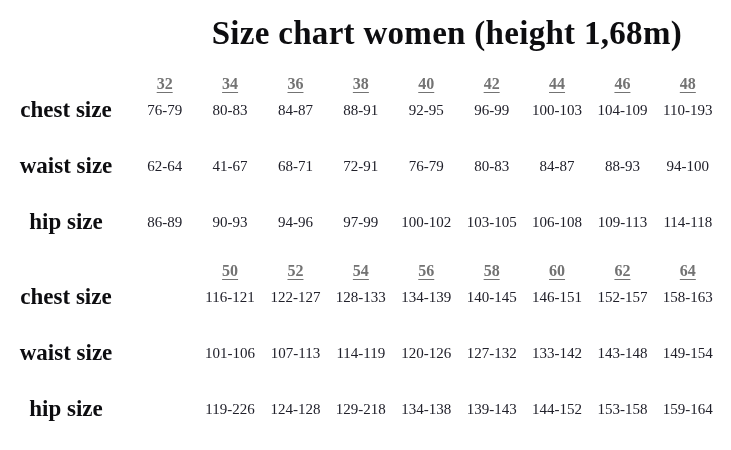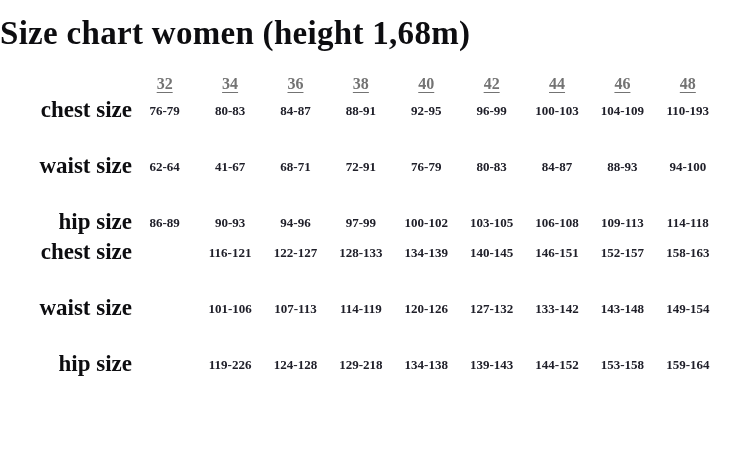--- a/index.html
+++ b/index.html
@@ -12,52 +12,50 @@
     width: 731px;
     height: 450px;
     background: #ffffff;
     overflow: hidden;
     font-family: "Liberation Serif", "DejaVu Serif", serif;
     color: #15151b;
   }
   .title {
     width: 682px;
     margin: 15px 0 0 0;
-    text-align: left;
+    text-align: right;
     font-size: 33px;
     font-weight: bold;
     letter-spacing: 0.3px;
     color: #0d0d10;
   }
   .trow {
     display: grid;
     grid-template-columns: 132px repeat(9, 65.4px);
     align-items: center;
   }
   .cell {
     text-align: center;
     white-space: nowrap;
   }
   .label-cell {
     font-size: 23px;
     font-weight: bold;
     color: #0d0d10;
-    text-align: right;
   }
   .size-head {
     font-size: 16px;
     font-weight: bold;
     text-decoration: underline;
     text-underline-offset: 3px;
     color: #737373;
   }
   .value {
-    font-size: 13px;
+    font-size: 15px;
     color: #20202a;
-    font-weight: bold;
   }
   .r-head1   { margin-top: 23px; }
   .r-chest   { margin-top: 4px; }
   .r-mid     { margin-top: 30px; }
   .r-head2   { margin-top: 27px; }
 </style>
 </head>
 <body>
 
 <div class="page">
@@ -109,20 +107,32 @@
     <div class="cell"><span class="value">90-93</span></div>
     <div class="cell"><span class="value">94-96</span></div>
     <div class="cell"><span class="value">97-99</span></div>
     <div class="cell"><span class="value">100-102</span></div>
     <div class="cell"><span class="value">103-105</span></div>
     <div class="cell"><span class="value">106-108</span></div>
     <div class="cell"><span class="value">109-113</span></div>
     <div class="cell"><span class="value">114-118</span></div>
   </div>
 
+  <div class="trow r-head2">
+    <div class="cell label-cell"></div>
+    <div class="cell"></div>
+    <div class="cell"><span class="size-head">50</span></div>
+    <div class="cell"><span class="size-head">52</span></div>
+    <div class="cell"><span class="size-head">54</span></div>
+    <div class="cell"><span class="size-head">56</span></div>
+    <div class="cell"><span class="size-head">58</span></div>
+    <div class="cell"><span class="size-head">60</span></div>
+    <div class="cell"><span class="size-head">62</span></div>
+    <div class="cell"><span class="size-head">64</span></div>
+  </div>
 
   <div class="trow r-chest">
     <div class="cell label-cell">chest size</div>
     <div class="cell"></div>
     <div class="cell"><span class="value">116-121</span></div>
     <div class="cell"><span class="value">122-127</span></div>
     <div class="cell"><span class="value">128-133</span></div>
     <div class="cell"><span class="value">134-139</span></div>
     <div class="cell"><span class="value">140-145</span></div>
     <div class="cell"><span class="value">146-151</span></div>

